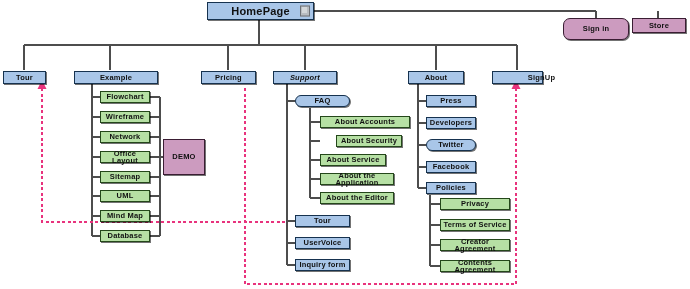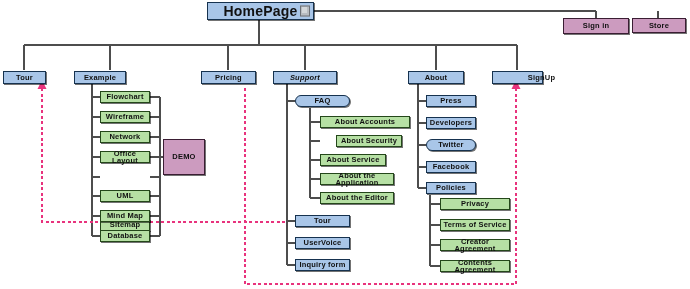--- a/index.html
+++ b/index.html
@@ -9,21 +9,21 @@
   .node{position:absolute;box-sizing:border-box;border:1px solid #000;
         display:flex;align-items:center;justify-content:center;
         font-size:7.5px;font-weight:bold;color:#111;letter-spacing:.2px;
         text-align:center;line-height:1;}
   .node.blue{background:#a9c6e8;border-color:#16324f;
     box-shadow:1px 1px 0 rgba(0,0,0,.55);}
   .node.green{background:#b6e0a4;border-color:#24471a;
     box-shadow:1px 1px 0 rgba(0,0,0,.55);}
   .node.pink{background:#cc9bbf;border-color:#3a1d33;
     box-shadow:1px 1px 0 rgba(0,0,0,.55);}
-  .node.home{font-size:14px;}
+  .node.home{font-size:11px;}
   .note-icon{position:absolute;right:3px;top:50%;transform:translateY(-50%);
     width:8px;height:9px;background:#b9bcc0;border:1px solid #6d7176;}
   .note-icon:after{content:"";position:absolute;left:1px;top:1px;width:5px;height:1px;
     background:#f0f1f2;box-shadow:0 2px 0 #f0f1f2,0 4px 0 #f0f1f2;}
 </style>
 </head>
 <body>
 
 <div id="canvas">
 
@@ -100,31 +100,31 @@
       <path d="M42,80 L46.5,89 L37.5,89 Z"></path>
       <path d="M516,80 L520.5,89 L511.5,89 Z"></path>
     </g>
   </svg>
 
   <div class="node blue home" style="left:207px;top:2px;width:107px;height:18px;">
     <span>HomePage</span>
     <span class="note-icon"></span>
   </div>
 
-  <div class="node pink" style="left:563px;top:18px;width:66px;height:16px;">
+  <div class="node pink" style="left:563px;top:18px;width:66px;height:22px;border-radius:7px;">
     <span>Sign in</span>
   </div>
   <div class="node pink" style="left:632px;top:18px;width:54px;height:15px;">
     <span>Store</span>
   </div>
 
   <div class="node blue" style="left:3px;top:71px;width:43px;height:13px;">
     <span>Tour</span>
   </div>
-  <div class="node blue" style="left:74px;top:71px;width:52px;height:13px;">
+  <div class="node blue" style="left:74px;top:71px;width:84px;height:13px;">
     <span>Example</span>
   </div>
   <div class="node blue" style="left:201px;top:71px;width:55px;height:13px;">
     <span>Pricing</span>
   </div>
   <div class="node blue" style="left:273px;top:71px;width:64px;height:13px;font-style:italic;">
     <span>Support</span>
   </div>
   <div class="node blue" style="left:408px;top:71px;width:56px;height:13px;">
     <span>About</span>
@@ -138,21 +138,21 @@
   </div>
   <div class="node green" style="left:100px;top:111px;width:50px;height:12px;">
     <span>Wireframe</span>
   </div>
   <div class="node green" style="left:100px;top:131px;width:50px;height:12px;">
     <span>Network</span>
   </div>
   <div class="node green" style="left:100px;top:151px;width:50px;height:12px;">
     <span>Office Layout</span>
   </div>
-  <div class="node green" style="left:100px;top:171px;width:50px;height:12px;margin-top:48px;">
+  <div class="node green" style="left:100px;top:171px;width:50px;height:12px;">
     <span>Sitemap</span>
   </div>
   <div class="node green" style="left:100px;top:190px;width:50px;height:12px;">
     <span>UML</span>
   </div>
   <div class="node green" style="left:100px;top:210px;width:50px;height:12px;">
     <span>Mind Map</span>
   </div>
   <div class="node green" style="left:100px;top:230px;width:50px;height:12px;">
     <span>Database</span>

